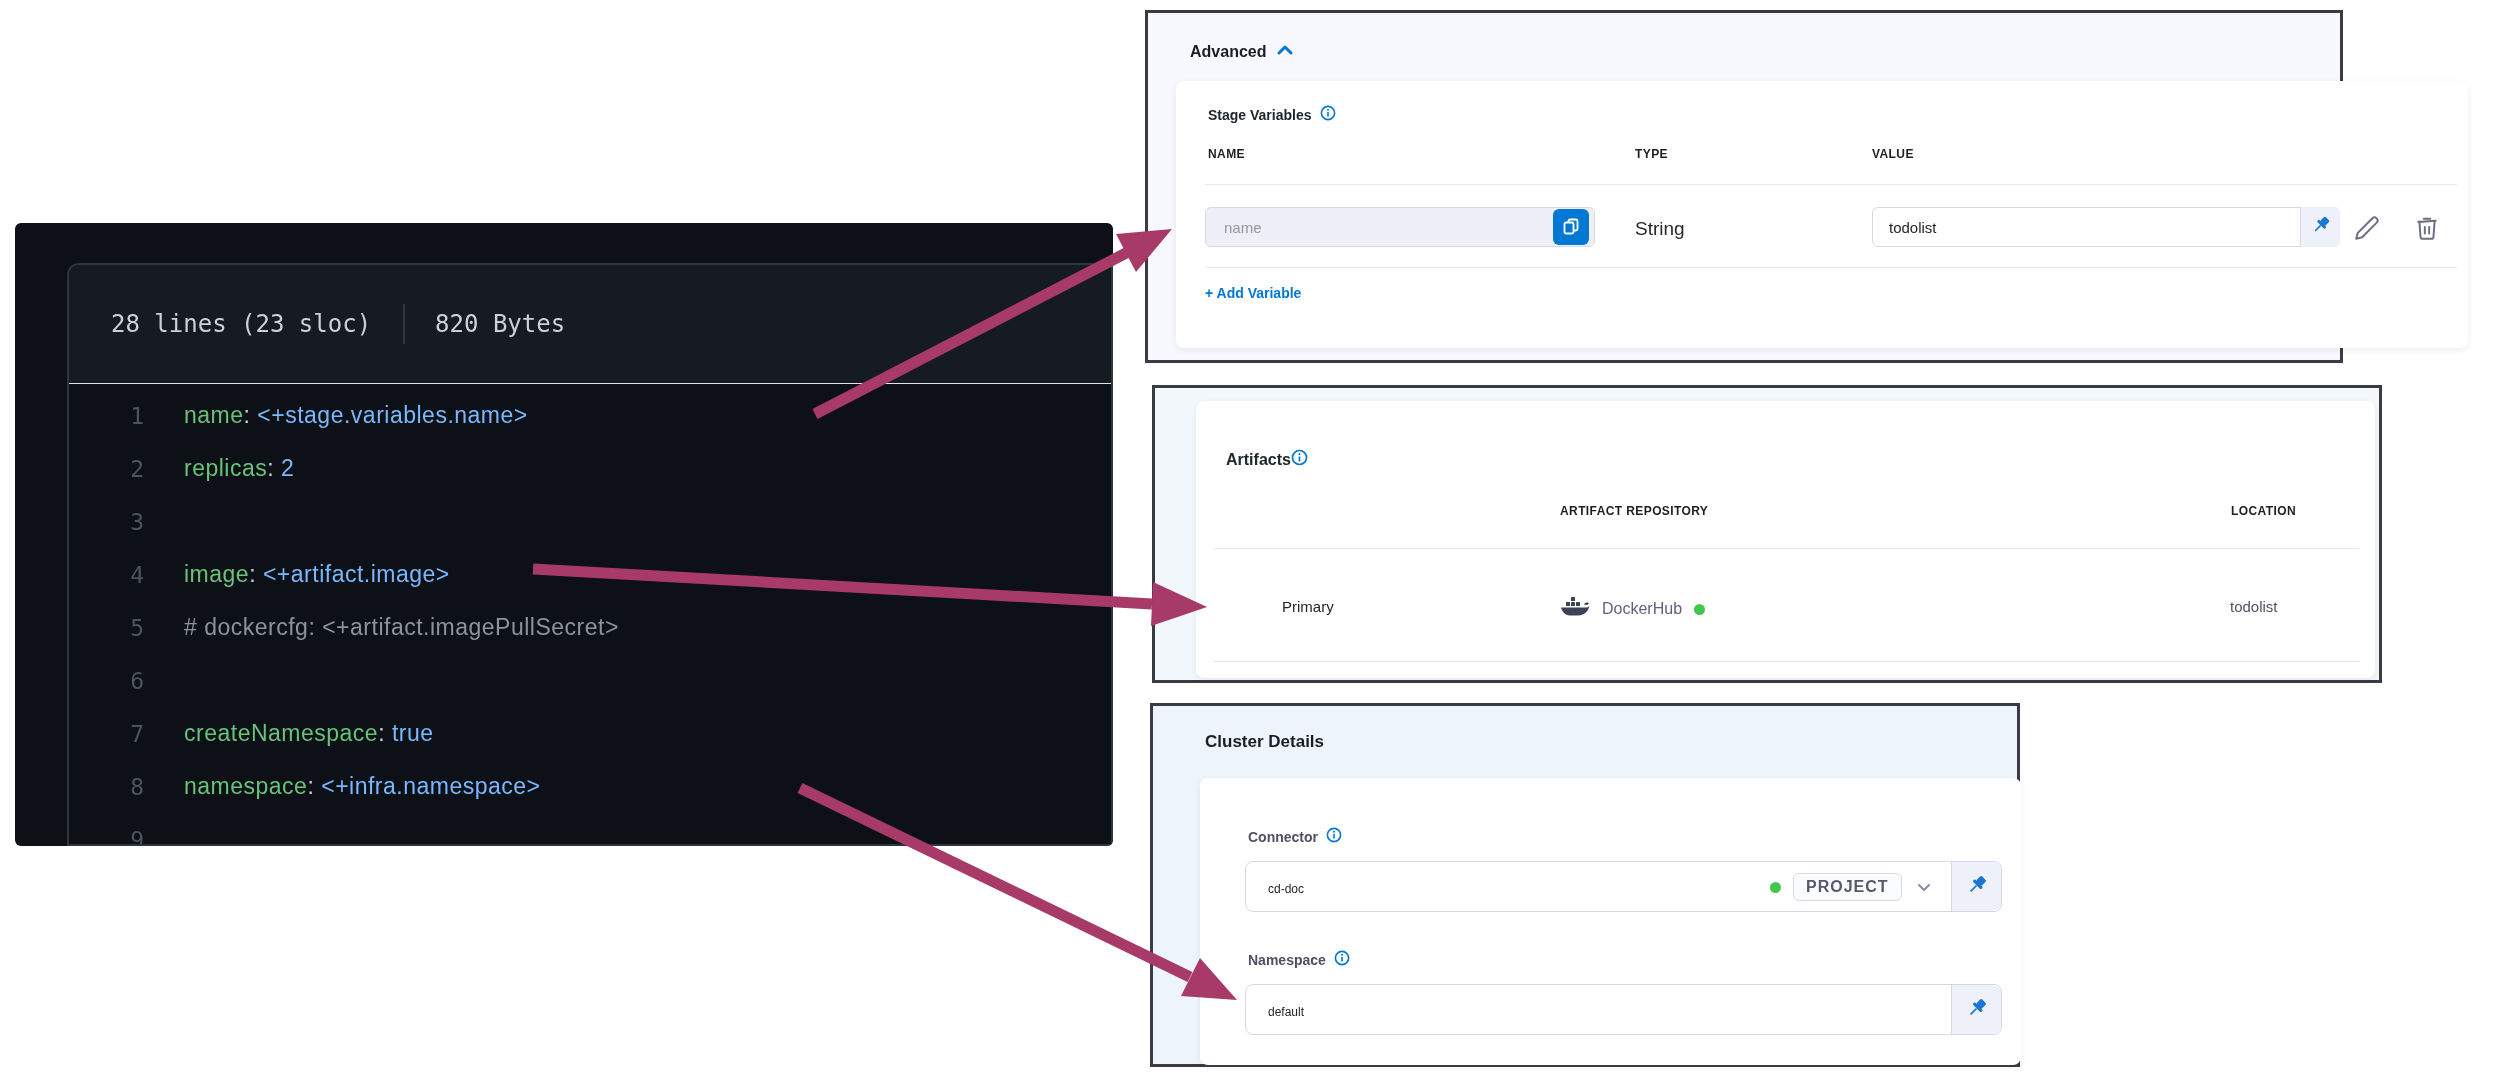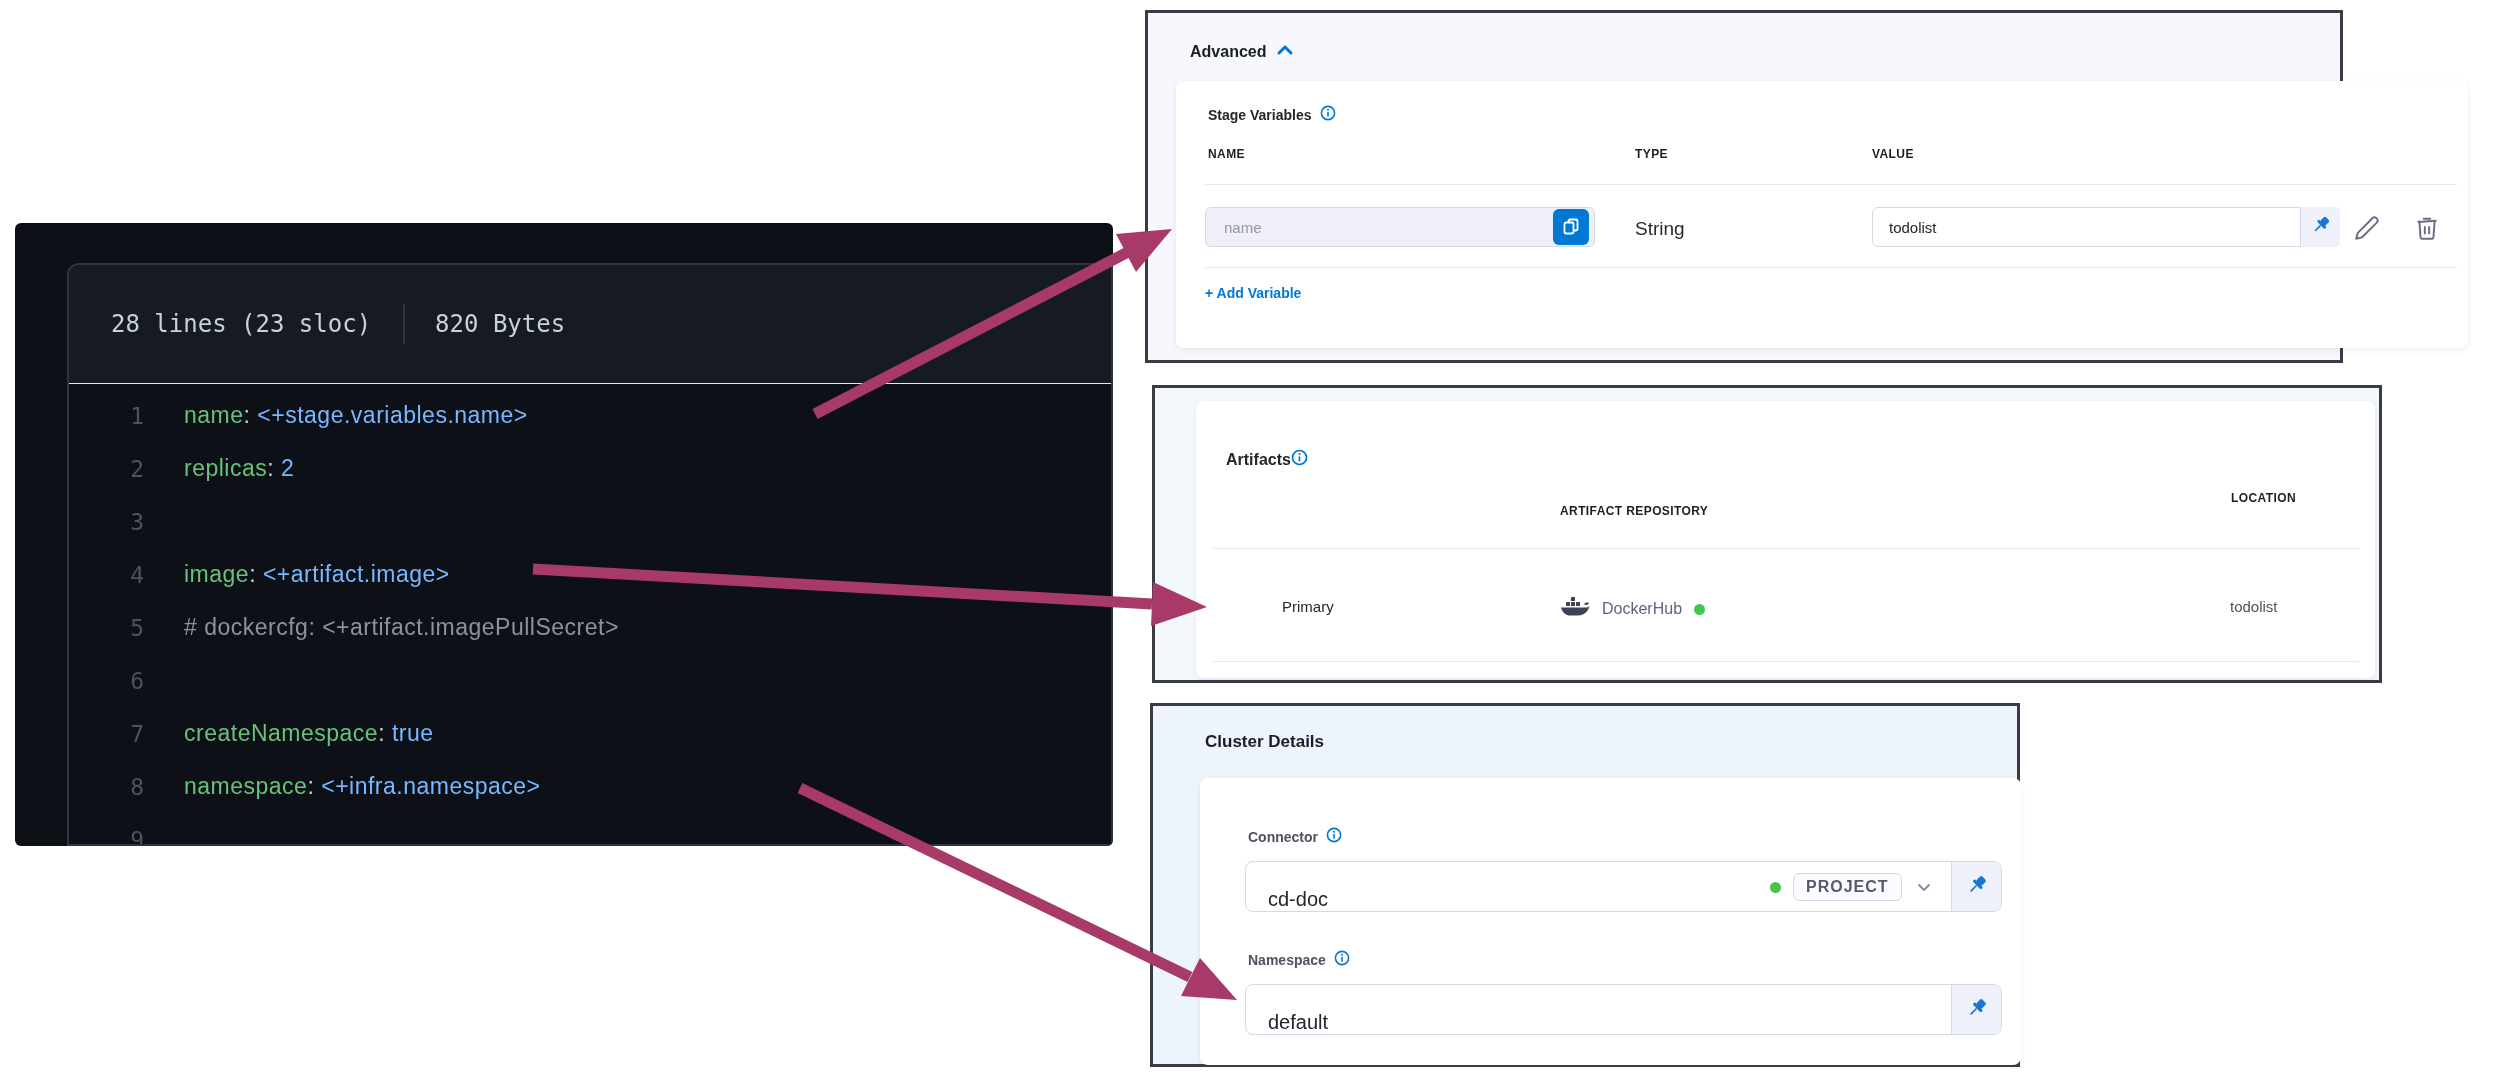--- a/index.html
+++ b/index.html
@@ -89,21 +89,21 @@
   #art-row-label{position:absolute;left:42px;top:197px;font-size:15px;color:#22272b;margin-left:44px;}
   #art-repo-cell{position:absolute;left:364px;top:194px;display:flex;align-items:center;gap:12px;}
   #art-repo-cell .name{font-size:16px;color:#5f627d;}
   #art-location-cell{position:absolute;left:1034px;top:197px;font-size:15px;color:#4f5162;}
   
   #panel-cluster{left:1150px;top:703px;width:870px;height:364px;background:#edf4fb;}
   #cluster-title{position:absolute;left:52px;top:26px;font-size:17px;font-weight:bold;color:#1b1e22;}
   #cluster-card{left:47px;top:72px;width:821px;height:287px;}
   .cluster-label{position:absolute;left:48px;}
   .cluster-input{position:absolute;left:45px;width:757px;height:51px;border-radius:8px;}
-  .cluster-input .val{position:absolute;left:22px;top:26px;font-size:20px;color:#22272b;}
+  .cluster-input .val{position:absolute;left:22px;top:20px;font-size:12px;color:#22272b;}
   .cluster-input .pin-section{width:49px;border-radius:0 8px 8px 0;}
   #scope-badge{
     position:absolute;left:547px;top:11px;height:28px;box-sizing:border-box;
     border:1px solid #d7d8e5;border-radius:6px;background:#fbfcff;
     font-size:16px;font-weight:bold;color:#55596b;letter-spacing:1px;
     display:flex;align-items:center;padding:0 12px;
   }
   #connector-dot{position:absolute;left:524px;top:20px;}
   #connector-chevron{position:absolute;left:668px;top:15px;}
   
@@ -238,21 +238,21 @@
       <span>Artifacts</span>
       <span class="info-icon">
         <svg width="17" height="17" viewBox="0 0 16 16">
             <circle cx="8" cy="8" r="6.6" fill="none" stroke="#0278d5" stroke-width="1.6"></circle>
             <circle cx="8" cy="4.8" r="1" fill="#0278d5"></circle>
             <rect x="7.2" y="6.8" width="1.6" height="5" rx="0.8" fill="#0278d5"></rect>
           </svg>
       </span>
     </div>
     <span class="col-header" style="left:364px;top:103px;">ARTIFACT REPOSITORY</span>
-    <span class="col-header" style="left:1035px;top:90px;">LOCATION</span>
+    <span class="col-header" style="left:1035px;top:103px;">LOCATION</span>
     <div class="divider" style="left:17px;top:147px;width:1146px;"></div>
     <span id="art-row-label">Primary</span>
     <div id="art-repo-cell">
       <span>
         <svg width="30" height="24" viewBox="0 0 30 24" fill="#3c4356">
             <rect x="6" y="7" width="4" height="4" rx="0.5"></rect>
             <rect x="11" y="7" width="4" height="4" rx="0.5"></rect>
             <rect x="16" y="7" width="4" height="4" rx="0.5"></rect>
             <rect x="11" y="2" width="4" height="4" rx="0.5"></rect>
             <path d="M1 12.5h25.5c1.5 0 2.5-1 2.8-2 .2-.6-.2 3.2-2.3 5.8-2 2.5-5 4.2-9.5 4.2h-7c-4.5 0-8-2.6-9.5-8z"></path>

